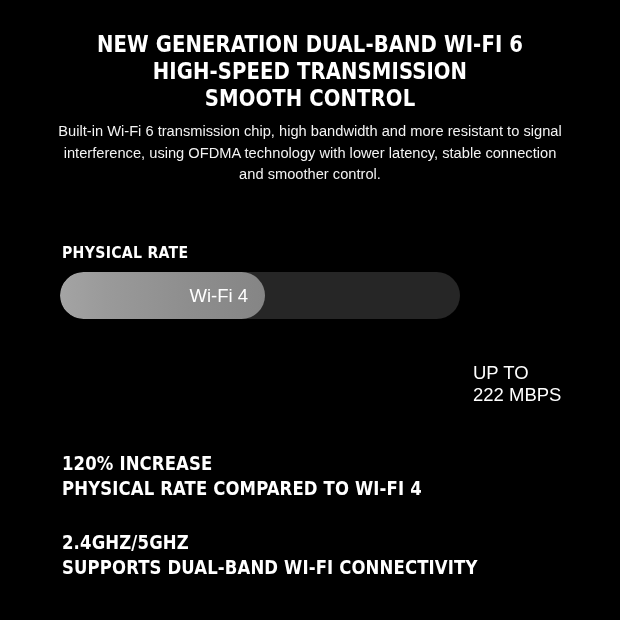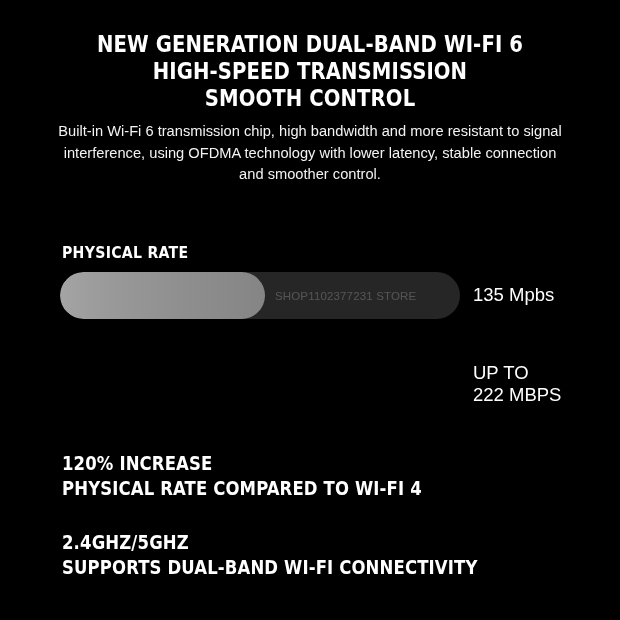--- a/index.html
+++ b/index.html
@@ -184,25 +184,22 @@
     <span class="ld-line">Built-in Wi-Fi 6 transmission chip, high bandwidth and more resistant to signal</span>
     <span class="ld-line">interference, using OFDMA technology with lower latency, stable connection</span>
     <span class="ld-line">and smoother control.</span>
   </div>
 
   <div class="section-label">PHYSICAL RATE</div>
 
   <div class="bar-row row-wifi4">
     <div class="bar-track">
       <div class="bar-fill fill-gray"></div>
-      <div class="watermark">SHOP1102377231 STORE</div>
+      <div class="bar-caption cap-wifi4">Wi-Fi 4</div>
     </div>
-  </div>
-  <div class="bar-value val-wifi4">
-    <span class="vl">135 Mpbs</span>
   </div>
 
   <div class="bar-value val-wifi6">
     <span class="vl">UP TO</span>
     <span class="vl">222 MBPS</span>
   </div>
 
   <div class="callout callout-1">
     <span class="co-line">120% INCREASE</span>
     <span class="co-line">PHYSICAL RATE COMPARED TO WI-FI 4</span>

